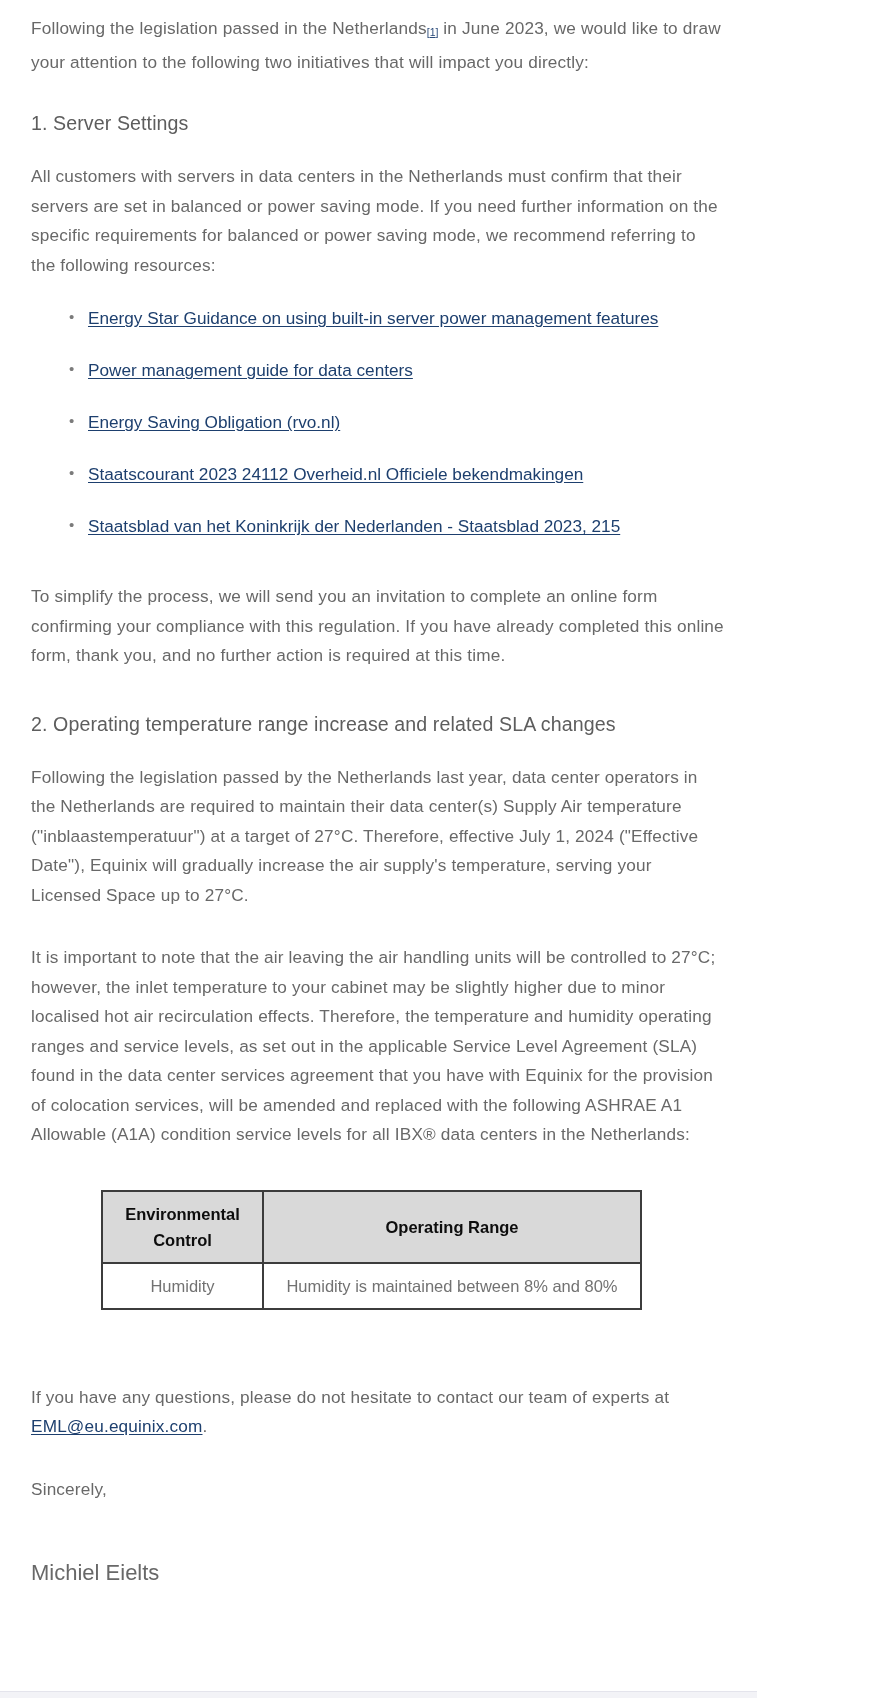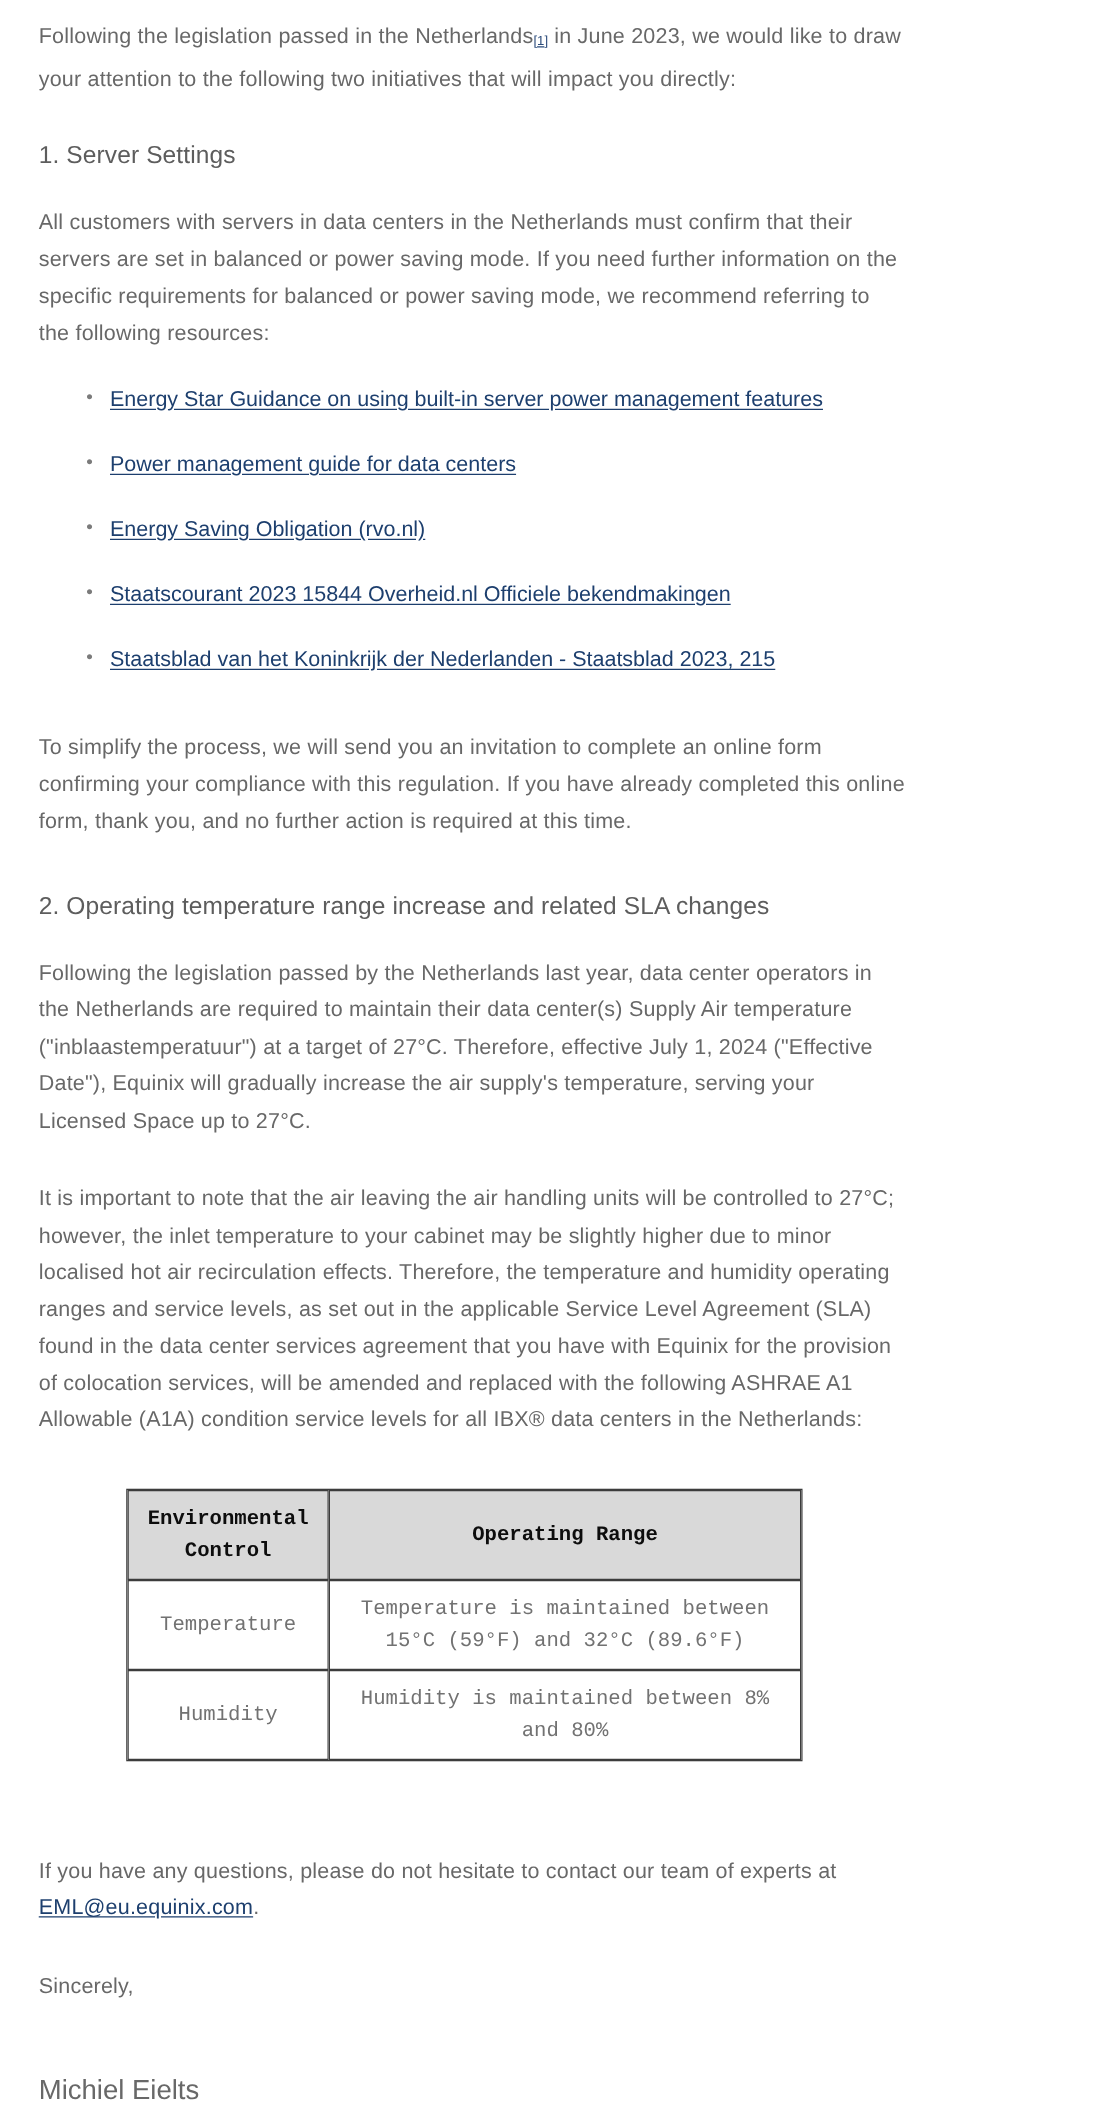--- a/index.html
+++ b/index.html
@@ -80,23 +80,22 @@
   sup.footnote .fn-num {
     text-decoration: underline;
     text-underline-offset: 1px;
   }
   table.range-table {
     border-collapse: separate;
     border-spacing: 0;
     margin: 0 0 0 70px;
     width: 539px;
     border: 1px solid #3c3c3c;
-    background: #e5e5e5;
+    background: #c2410c;
     table-layout: fixed;
-    font-family: Liberation Mono, monospace;
   }
   table.range-table th,
   table.range-table td {
     border: 1px solid #3c3c3c;
     padding: 9px 8px;
     text-align: center;
     vertical-align: middle;
     font-size: 16.5px;
     line-height: 26px;
   }
@@ -141,21 +140,21 @@
   <div class="gap-md"></div>
 
   <p class="body-text">All customers with servers in data centers in the Netherlands must confirm that their servers are set in balanced or power saving mode. If you need further information on the specific requirements for balanced or power saving mode, we recommend referring to the following resources:</p>
 
   <div class="gap-md"></div>
 
   <ul class="link-list">
     <li><a class="doc-link" href="#">Energy Star Guidance on using built-in server power management features</a></li>
     <li><a class="doc-link" href="#">Power management guide for data centers</a></li>
     <li><a class="doc-link" href="#">Energy Saving Obligation (rvo.nl)</a></li>
-    <li><a class="doc-link" href="#">Staatscourant 2023 15844 Overheid.nl Officiele bekendmakingen </a></li>
+    <li><a class="doc-link" href="#">Staatscourant 2023 24112 Overheid.nl Officiele bekendmakingen </a></li>
     <li><a class="doc-link" href="#">Staatsblad van het Koninkrijk der Nederlanden - Staatsblad 2023, 215</a></li>
   </ul>
 
   <div class="gap-sm"></div>
 
   <p class="body-text">To simplify the process, we will send you an invitation to complete an online form confirming your compliance with this regulation. If you have already completed this online form, thank you, and no further action is required at this time.</p>
 
   <div class="gap-xl"></div>
 
   <h2 class="section-heading">2. Operating temperature range increase and related SLA changes</h2>
@@ -176,24 +175,20 @@
       <col class="col-range">
     </colgroup>
     <thead>
       <tr>
         <th>Environmental Control</th>
         <th>Operating Range</th>
       </tr>
     </thead>
     <tbody>
       <tr>
-        <td>Temperature</td>
-        <td>Temperature is maintained between 15°C (59°F) and 32°C (89.6°F)</td>
-      </tr>
-      <tr>
         <td>Humidity</td>
         <td>Humidity is maintained between 8% and 80%</td>
       </tr>
     </tbody>
   </table>
 
   <div class="gap-xl"></div>
 
 
   <div class="gap-lg"></div>

